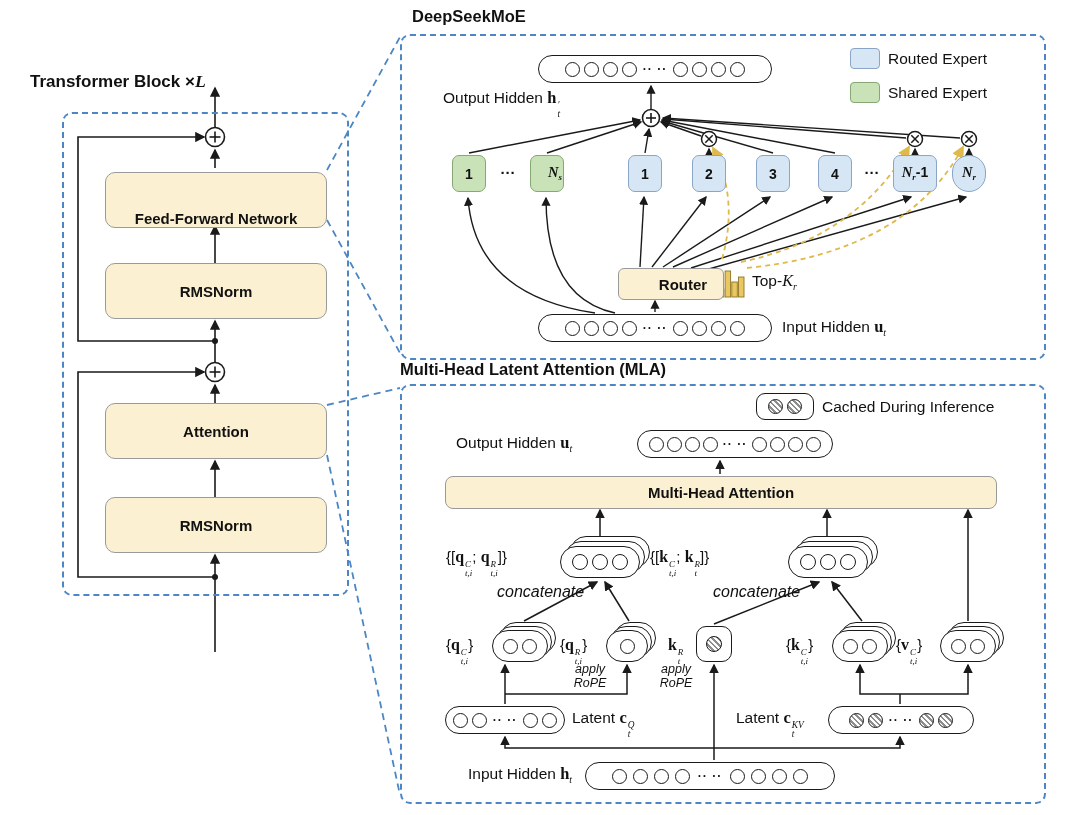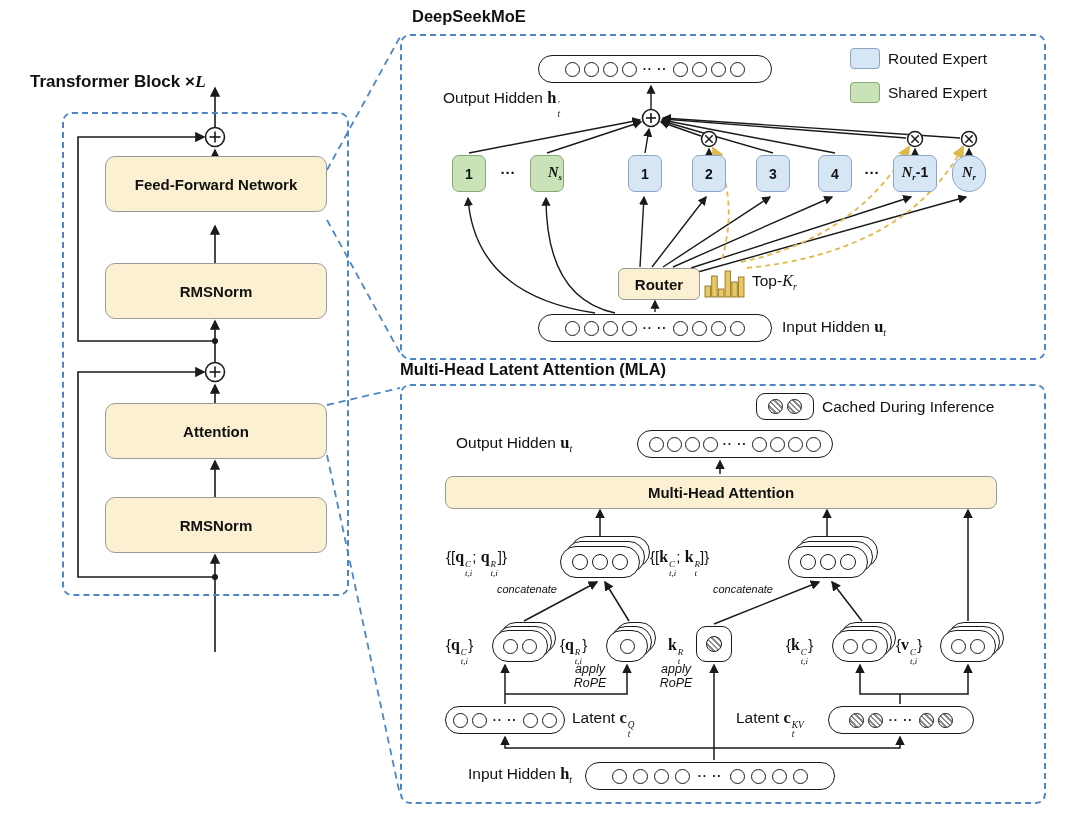--- a/index.html
+++ b/index.html
@@ -32,21 +32,21 @@
   .layer{position:absolute;width:100%;height:32px;border:1.6px solid #1a1a1a;border-radius:16px;background:#fff;
          display:flex;align-items:center;justify-content:center;gap:4px;box-sizing:border-box;}
   .l1{left:0;top:0;z-index:3;} 
   .big .l2{left:5px;top:-5px;z-index:2;} .big .l3{left:10px;top:-10px;z-index:1;}
   .small .l2{left:4px;top:-4px;z-index:2;} .small .l3{left:8px;top:-8px;z-index:1;}
   .krbox{position:absolute;width:36px;height:36px;border:1.6px solid #1a1a1a;border-radius:10px;background:#fff;
          display:flex;align-items:center;justify-content:center;box-sizing:border-box;}
   .cachebox{position:absolute;width:58px;height:27px;border:1.6px solid #1a1a1a;border-radius:9px;background:#fff;
             display:flex;align-items:center;justify-content:center;gap:4px;box-sizing:border-box;}
   .rope{position:absolute;font-size:12.5px;font-style:italic;text-align:center;width:56px;line-height:1.15;}
-  .concat{position:absolute;font-size:11px;font-style:italic;}
+  .concat{position:absolute;font-size:16px;font-style:italic;}
   
   .mb{font-family:"Liberation Serif",serif;font-weight:700;font-size:1.06em;}
   .mi{font-family:"Liberation Serif",serif;font-style:italic;font-size:1.04em;}
   .msub{font-family:"Liberation Serif",serif;font-style:italic;font-size:0.64em;vertical-align:-0.38em;}
   .ss{display:inline-flex;flex-direction:column;vertical-align:-0.5em;line-height:1.05;font-size:0.6em;
       font-family:"Liberation Serif",serif;font-style:italic;margin-left:1px;}
   .ss-s{display:block;}
 </style>
 </head>
 <body>
@@ -167,21 +167,21 @@
       <polyline points="714,748 900,748 900,737" marker-end="url(#ah)"></polyline>
       <line x1="900" y1="704" x2="900" y2="694"></line>
       <polyline points="900,694 860,694 860,665" marker-end="url(#ah)"></polyline>
       <polyline points="900,694 968,694 968,665" marker-end="url(#ah)"></polyline>
     </g>
   </svg>
 
   <div class="lbl title17" style="left:30px;top:70px;"><span>Transformer Block ×</span><span class="mi">L</span></div>
   <div class="dashbox" style="left:62px;top:112px;width:283px;height:480px;"></div>
 
-  <div class="ybox" style="left:105px;top:156px;width:220px;height:54px;">
+  <div class="ybox" style="left:105px;top:172px;width:220px;height:54px;align-items:flex-end;">
     <span>Feed-Forward Network</span>
   </div>
   <div class="ybox" style="left:105px;top:263px;width:220px;height:54px;">
     <span>RMSNorm</span>
   </div>
   <div class="ybox" style="left:105px;top:403px;width:220px;height:54px;">
     <span>Attention</span>
   </div>
   <div class="ybox" style="left:105px;top:497px;width:220px;height:54px;">
     <span>RMSNorm</span>
@@ -232,21 +232,21 @@
     <span>4</span>
   </div>
   <div class="rowdots" style="left:854px;top:164px;width:36px;">···</div>
   <div class="expert blue" style="left:893px;top:155px;width:44px;">
     <span><span class="mi">N</span><span class="msub">r</span><span>-1</span></span>
   </div>
   <div class="expert blue" style="left:952px;top:155px;border-radius:17px;">
     <span><span class="mi">N</span><span class="msub">r</span></span>
   </div>
 
-  <div class="ybox r6" style="left:618px;top:268px;width:80px;height:30px;">
+  <div class="ybox r6" style="left:618px;top:268px;width:80px;height:30px;padding-left:24px;">
     <span>Router</span>
   </div>
   <div class="lbl" style="left:752px;top:271px;"><span>Top-</span><span class="mi">K</span><span class="msub">r</span></div>
 
   <div class="pill" style="left:538px;top:314px;width:234px;">
     <span class="c"></span>
       <span class="c"></span>
       <span class="c"></span>
       <span class="c"></span>
     <span class="dots">·· ··</span>

